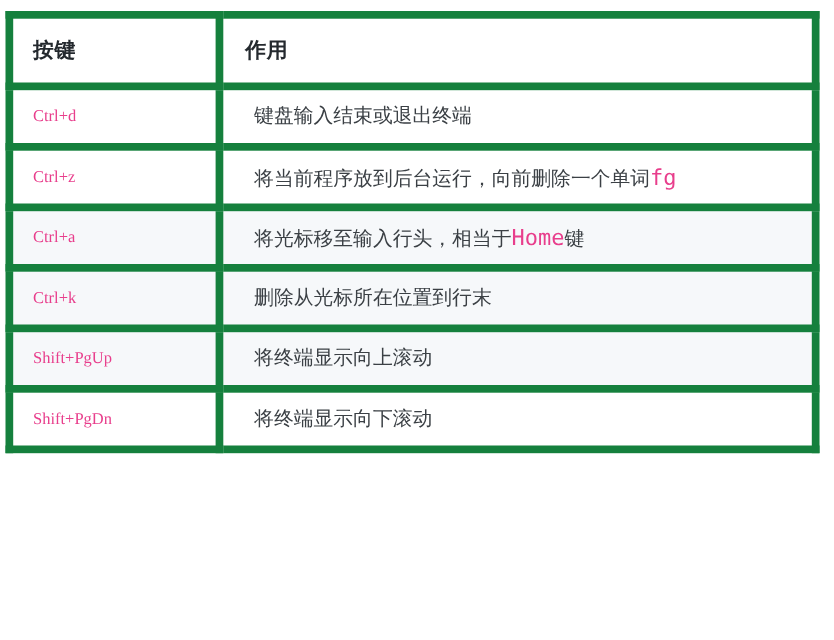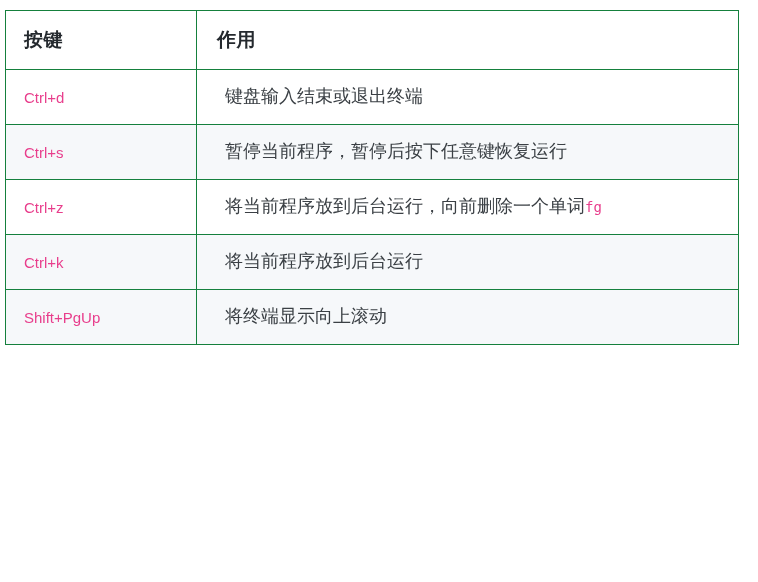--- a/index.html
+++ b/index.html
@@ -30,21 +30,21 @@
     table-layout: fixed;
     background: #ffffff;
     border: 1px solid #dfe2e5;
   }
 
   table.shortcut-table col.col-key   { width: 191px; }
   table.shortcut-table col.col-desc  { width: 542px; }
 
   table.shortcut-table th,
   table.shortcut-table td {
-    border: 1px solid #15803d;
+    border: 7px solid #15803d;
     text-align: left;
     vertical-align: middle;
   }
 
   table.shortcut-table thead th {
     height: 58px;
     background: #ffffff;
     font-weight: bold;
     font-size: 19px;
     color: #24292e;
@@ -58,36 +58,36 @@
   }
   table.shortcut-table tbody tr.row-alt {
     background: #f6f8fa;
   }
   table.shortcut-table tbody tr.row-plain {
     background: #ffffff;
   }
 
   td.cell-key {
     padding: 0 0 0 18px;
-    font-family: Liberation Sans, sans-serif;
+    font-family: Liberation Serif, serif;
     font-size: 15px;
     color: #e83e8c;
     white-space: nowrap;
   }
 
   td.cell-desc {
     padding: 0 8px 0 28px;
     font-size: 18px;
     color: #3b4045;
     line-height: 1.4;
   }
 
   td.cell-desc .code-inline {
     font-family: "DejaVu Sans Mono", "Liberation Mono", monospace;
-    font-size: 14px;
+    font-size: 20px;
     color: #e83e8c;
   }
 </style>
 </head>
 <body>
 
 <div class="page">
   <table class="shortcut-table">
     <colgroup>
       <col class="col-key">
@@ -97,31 +97,35 @@
       <tr>
         <th class="head-key">按键</th>
         <th class="head-desc">作用</th>
       </tr>
     </thead>
     <tbody id="table-body">
         <tr class="row-plain">
           <td class="cell-key">Ctrl+d</td>
           <td class="cell-desc"><span>键盘输入结束或退出终端</span></td>
         </tr>
-        <tr class="row-alt">
-          <td class="cell-key">Ctrl+s</td>
-          <td class="cell-desc"><span>暂停当前程序，暂停后按下任意键恢复运行</span></td>
-        </tr>
         <tr class="row-plain">
           <td class="cell-key">Ctrl+z</td>
           <td class="cell-desc"><span>将当前程序放到后台运行，向前删除一个单词</span><span class="code-inline">fg</span></td>
         </tr>
         <tr class="row-alt">
+          <td class="cell-key">Ctrl+a</td>
+          <td class="cell-desc"><span>将光标移至输入行头，相当于</span><span class="code-inline">Home</span><span>键</span></td>
+        </tr>
+        <tr class="row-alt">
           <td class="cell-key">Ctrl+k</td>
-          <td class="cell-desc"><span>将当前程序放到后台运行</span></td>
+          <td class="cell-desc"><span>删除从光标所在位置到行末</span></td>
         </tr>
         <tr class="row-alt">
           <td class="cell-key">Shift+PgUp</td>
           <td class="cell-desc"><span>将终端显示向上滚动</span></td>
+        </tr>
+        <tr class="row-plain">
+          <td class="cell-key">Shift+PgDn</td>
+          <td class="cell-desc"><span>将终端显示向下滚动</span></td>
         </tr>
       </tbody>
   </table>
 </div>
 
 </body></html>

